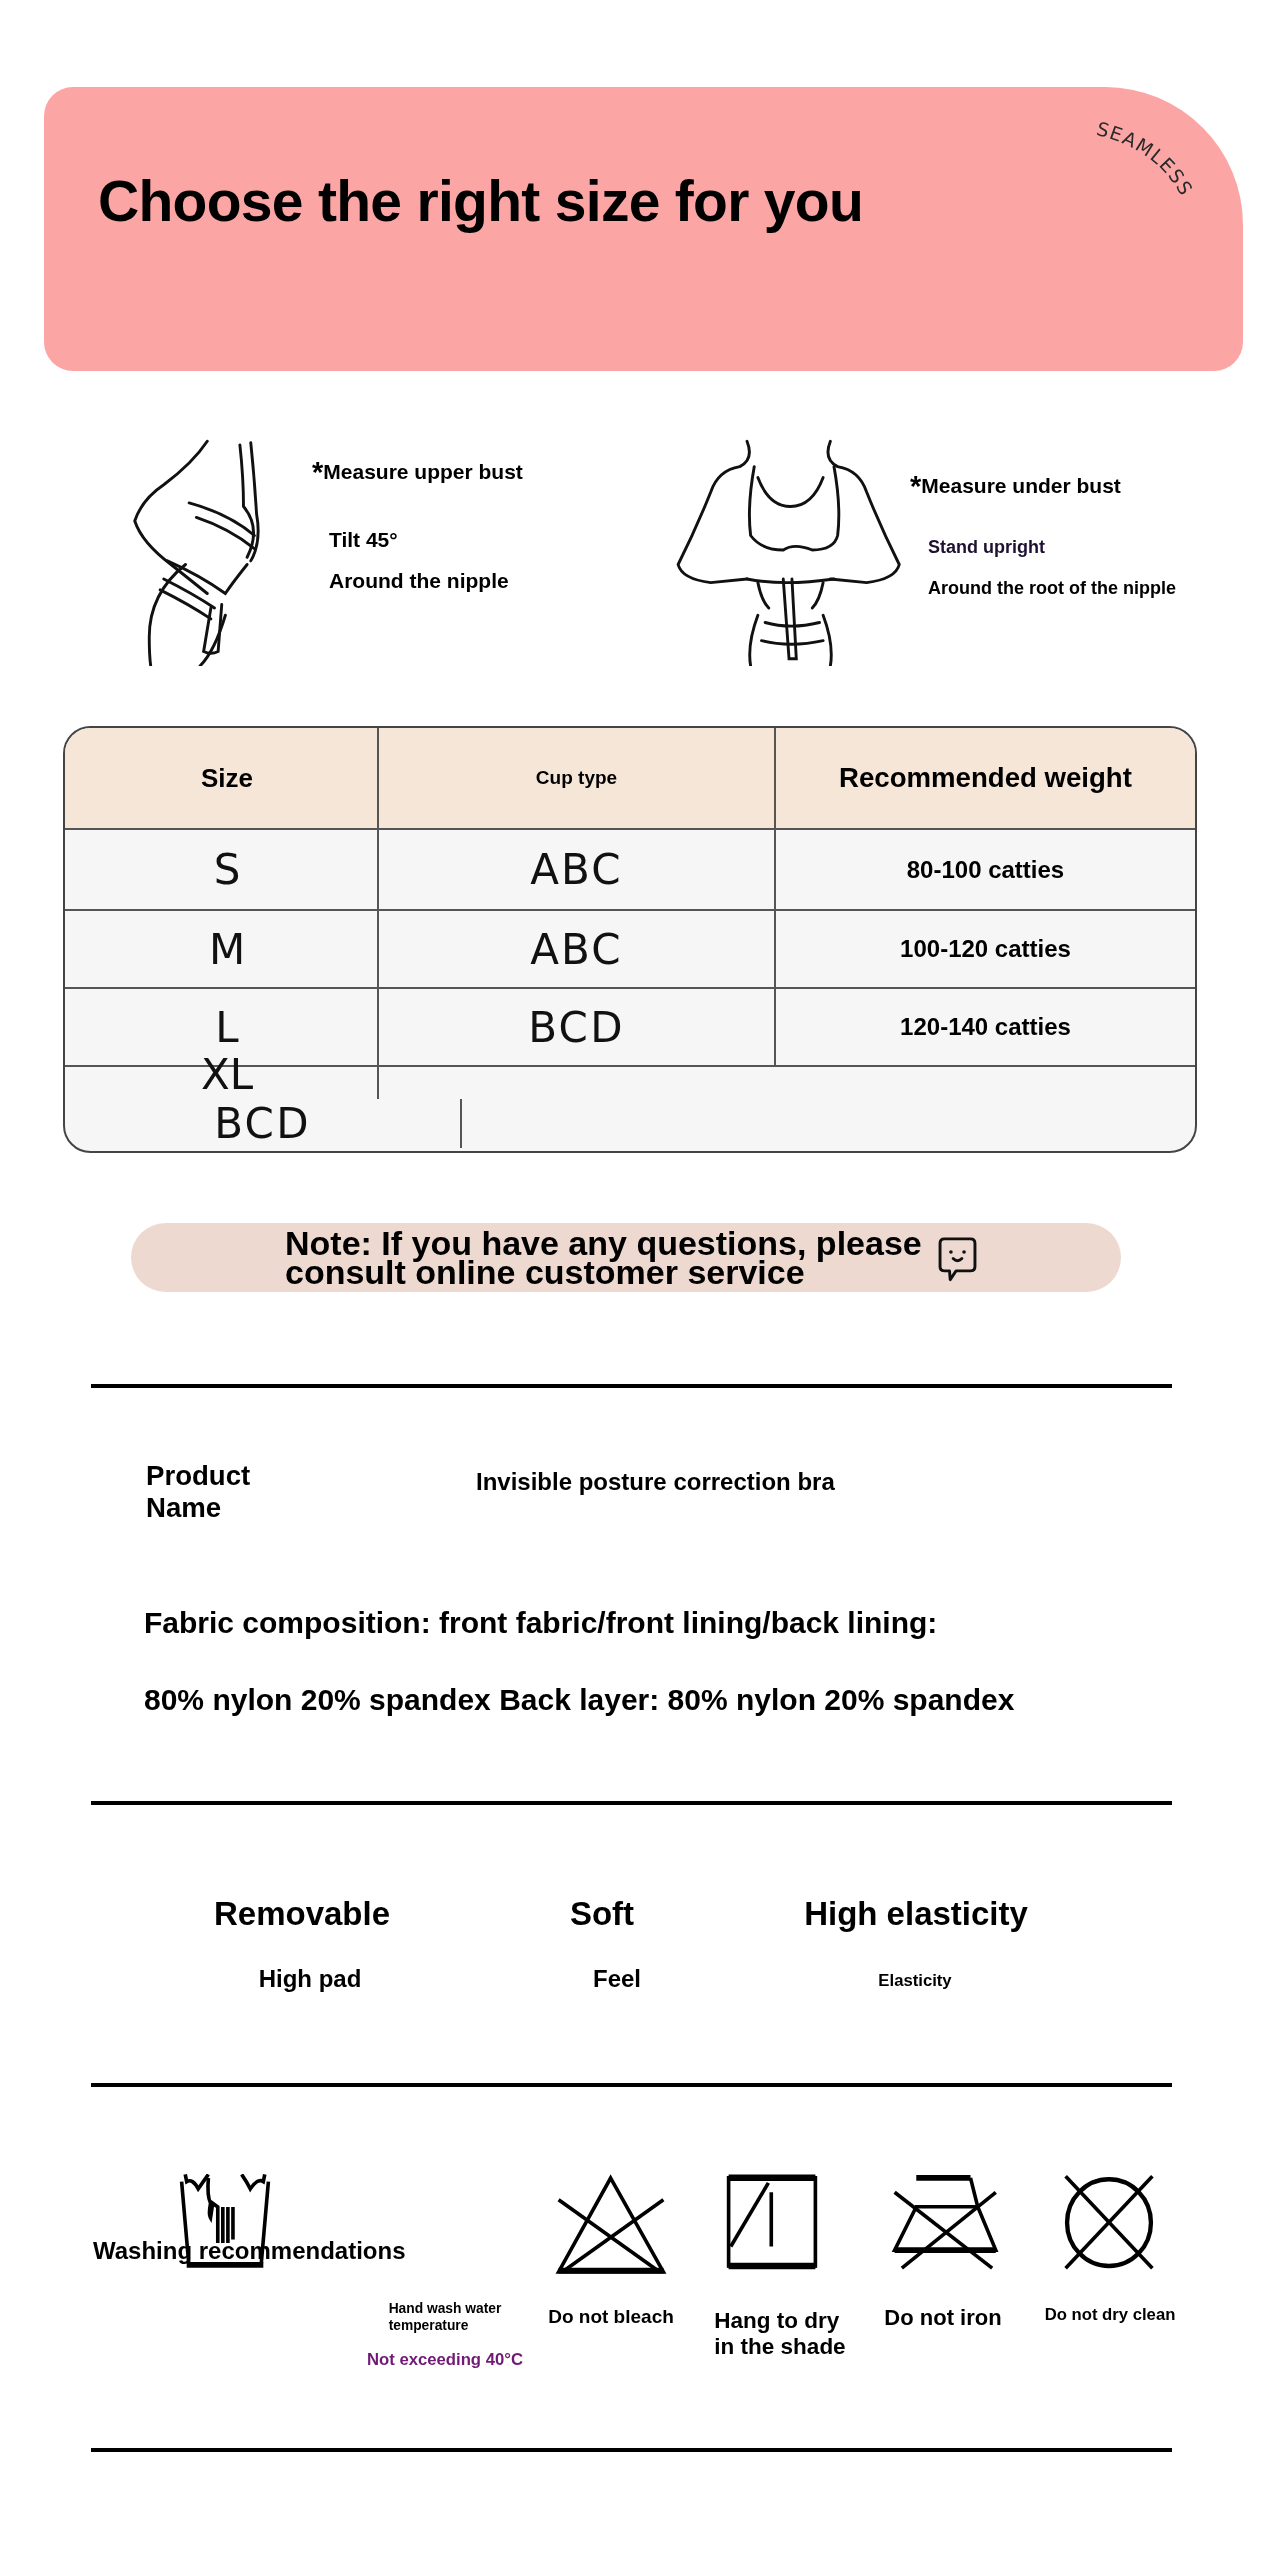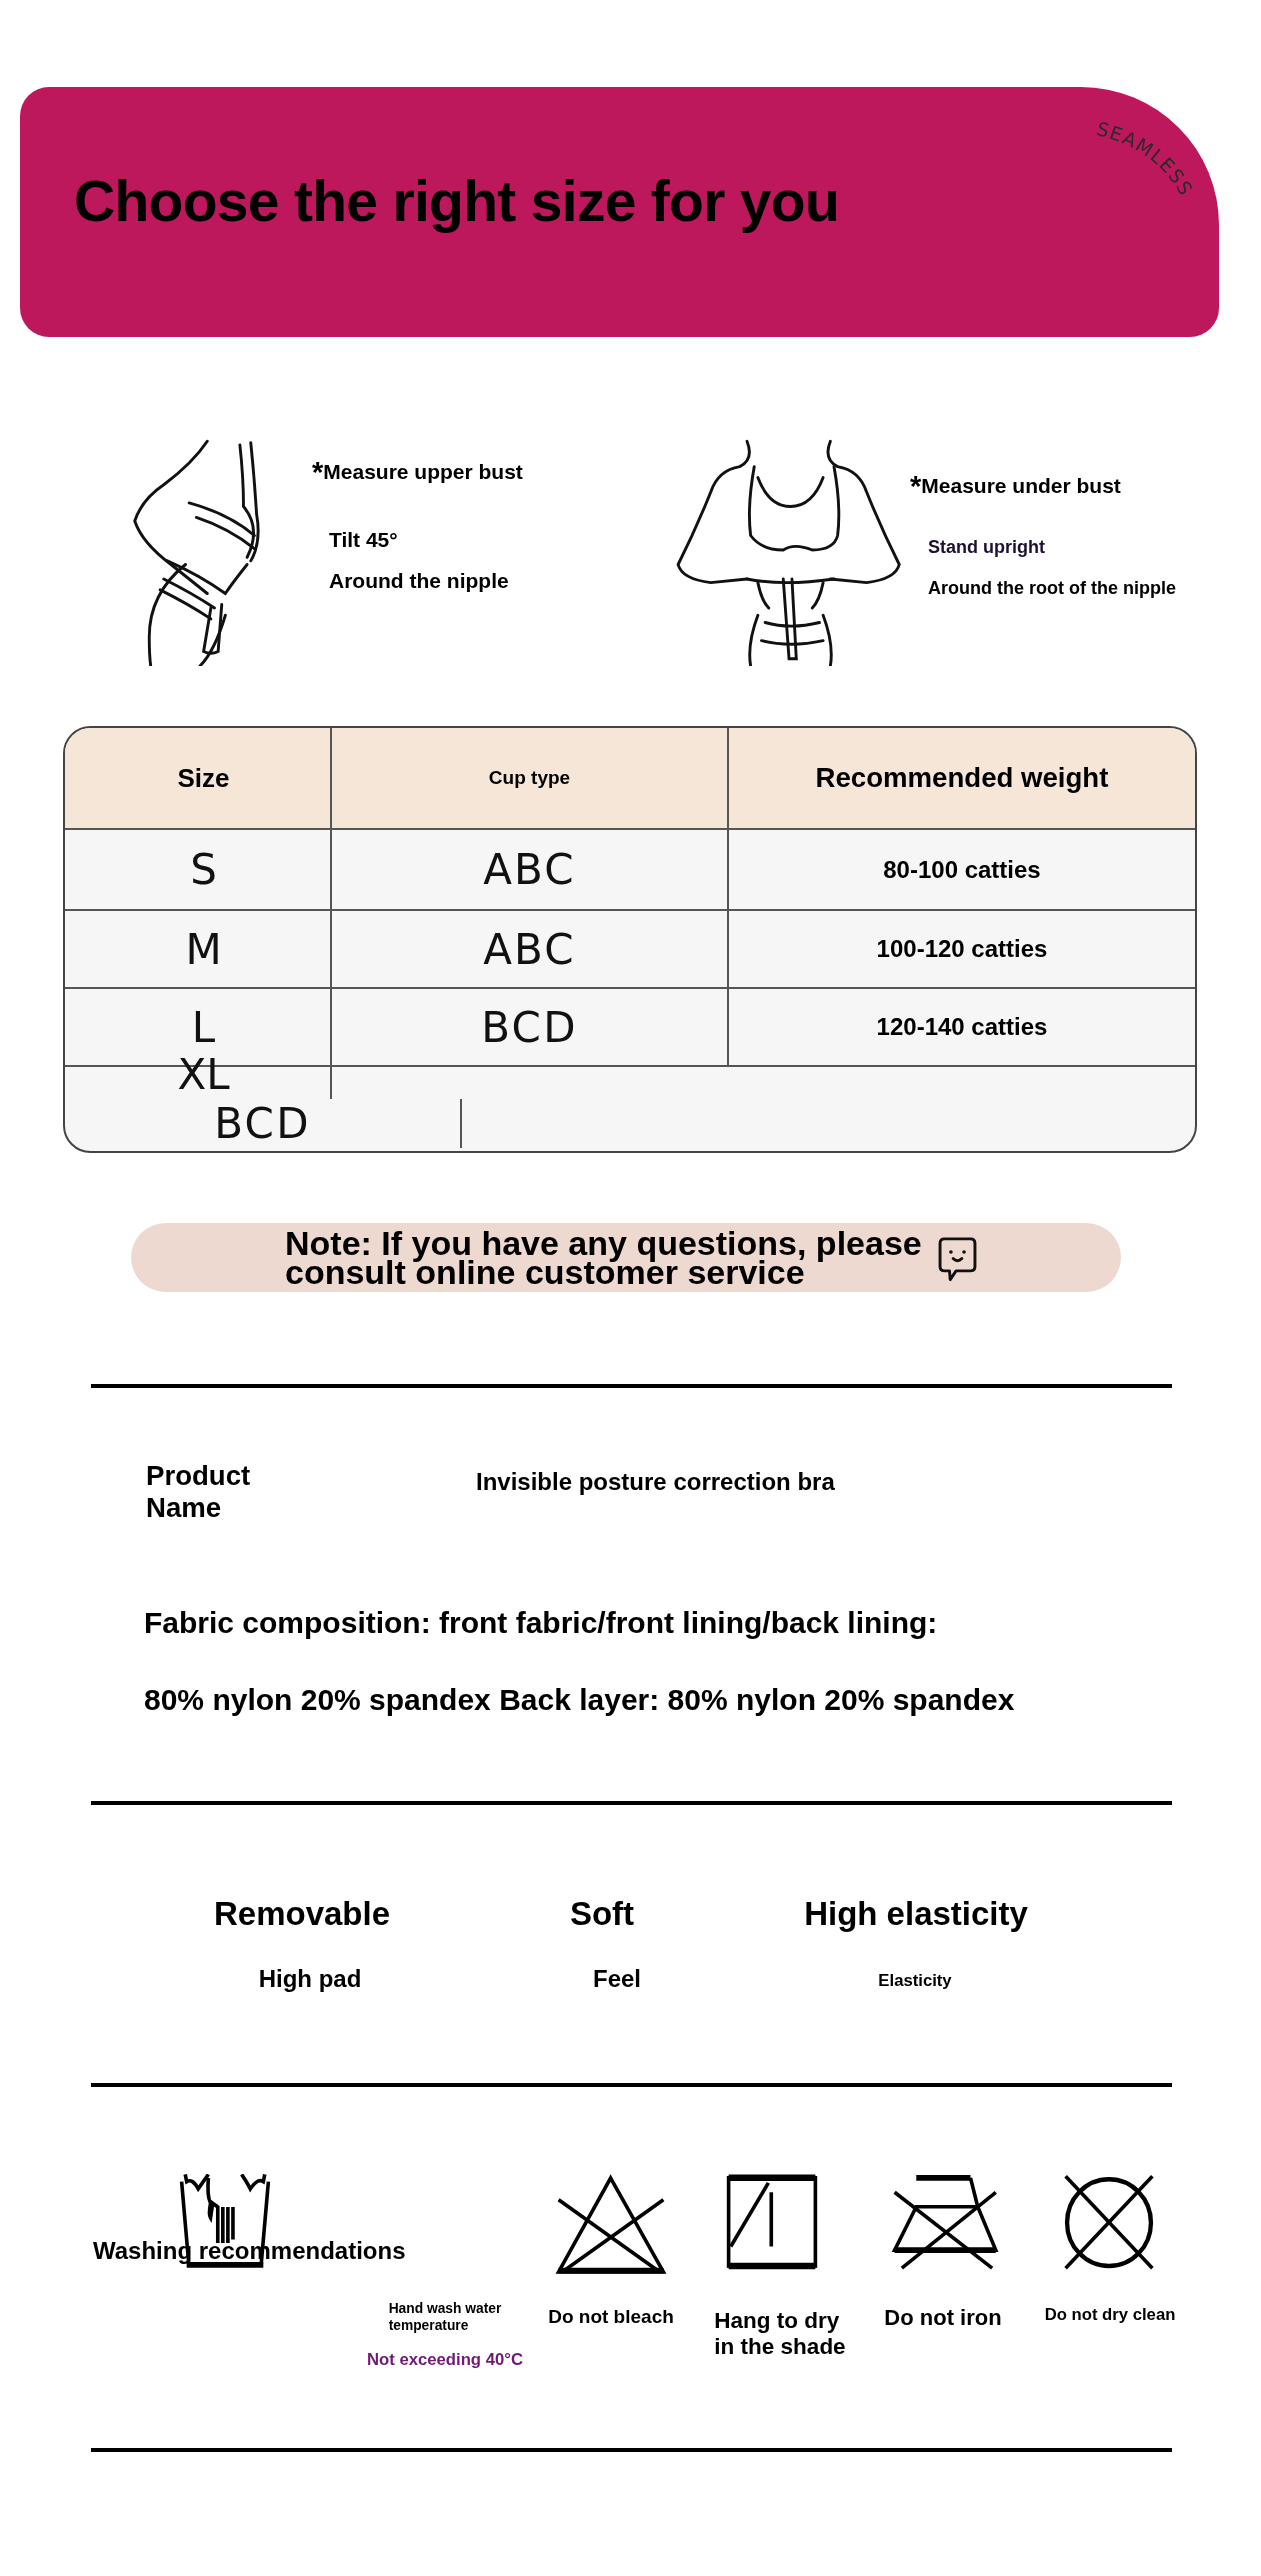--- a/index.html
+++ b/index.html
@@ -1,22 +1,22 @@
 <!DOCTYPE html>
 <html style="font-size:11.6px"><head>
 <meta charset="utf-8">
 <style>
   * { box-sizing: border-box; margin: 0; padding: 0; }
   html, body { width: 1262px; height: 2576px; background: #ffffff; overflow: hidden; }
   body { position: relative; font-family: "Liberation Sans", "DejaVu Sans", sans-serif; color: #000; }
 
   
   .banner {
-    position: absolute; left: 20px; top: 87px; width: 1199px; height: 250px;
-    background: #be185d;
+    position: absolute; left: 44px; top: 87px; width: 1199px; height: 284px;
+    background: #fca5a5;
     border-radius: 29px 138px 29px 29px;
   }
   .banner-title {
     position: absolute; left: 54px; top: 81px;
     font-size: 57px; font-weight: bold; letter-spacing: -0.7px; color: #000;
     white-space: nowrap;
   }
   .seamless-svg { position: absolute; left: 1066px; top: 102px; width: 160px; height: 145px; }
 
   
@@ -32,21 +32,21 @@
   .size-table {
     position: absolute; left: 63px; top: 726px; width: 1134px; height: 427px;
     border: 2.2px solid #444; border-radius: 27.6px; overflow: hidden;
     background: #f6f6f6;
   }
   .t-row { position: absolute; left: 0; width: 100%; display: flex; border-bottom: 2.2px solid #555; }
   .t-row:last-child { border-bottom: none; }
   .t-row.head { background: #f5e6d8; }
   .t-cell { display: flex; align-items: center; justify-content: center; height: 100%; border-right: 2.2px solid #555; }
   .t-cell:last-child { border-right: none; align-items: center; }
-  .c1 { width: 267px; padding-left: 12px; } .c2 { width: 397px; } .c3 { flex: 1; }
+  .c1 { width: 314px; padding-left: 12px; } .c2 { width: 397px; } .c3 { flex: 1; }
   .th-size { font-size: 26px; font-weight: bold; }
   .th-cup { font-size: 19px; font-weight: bold; }
   .th-weight { font-size: 27.6px; font-weight: bold; }
   .td-size { font-size: 42px; font-family: "DejaVu Sans", sans-serif; font-weight: normal; color: #111; }
   .td-cup { font-size: 42px; font-family: "DejaVu Sans", sans-serif; font-weight: normal; letter-spacing: 2.2px; color: #111; }
   .td-weight { font-size: 24px; font-weight: bold; }
 
   
   .note {
     position: absolute; left: 131px; top: 1223px; width: 990px; height: 69px;

